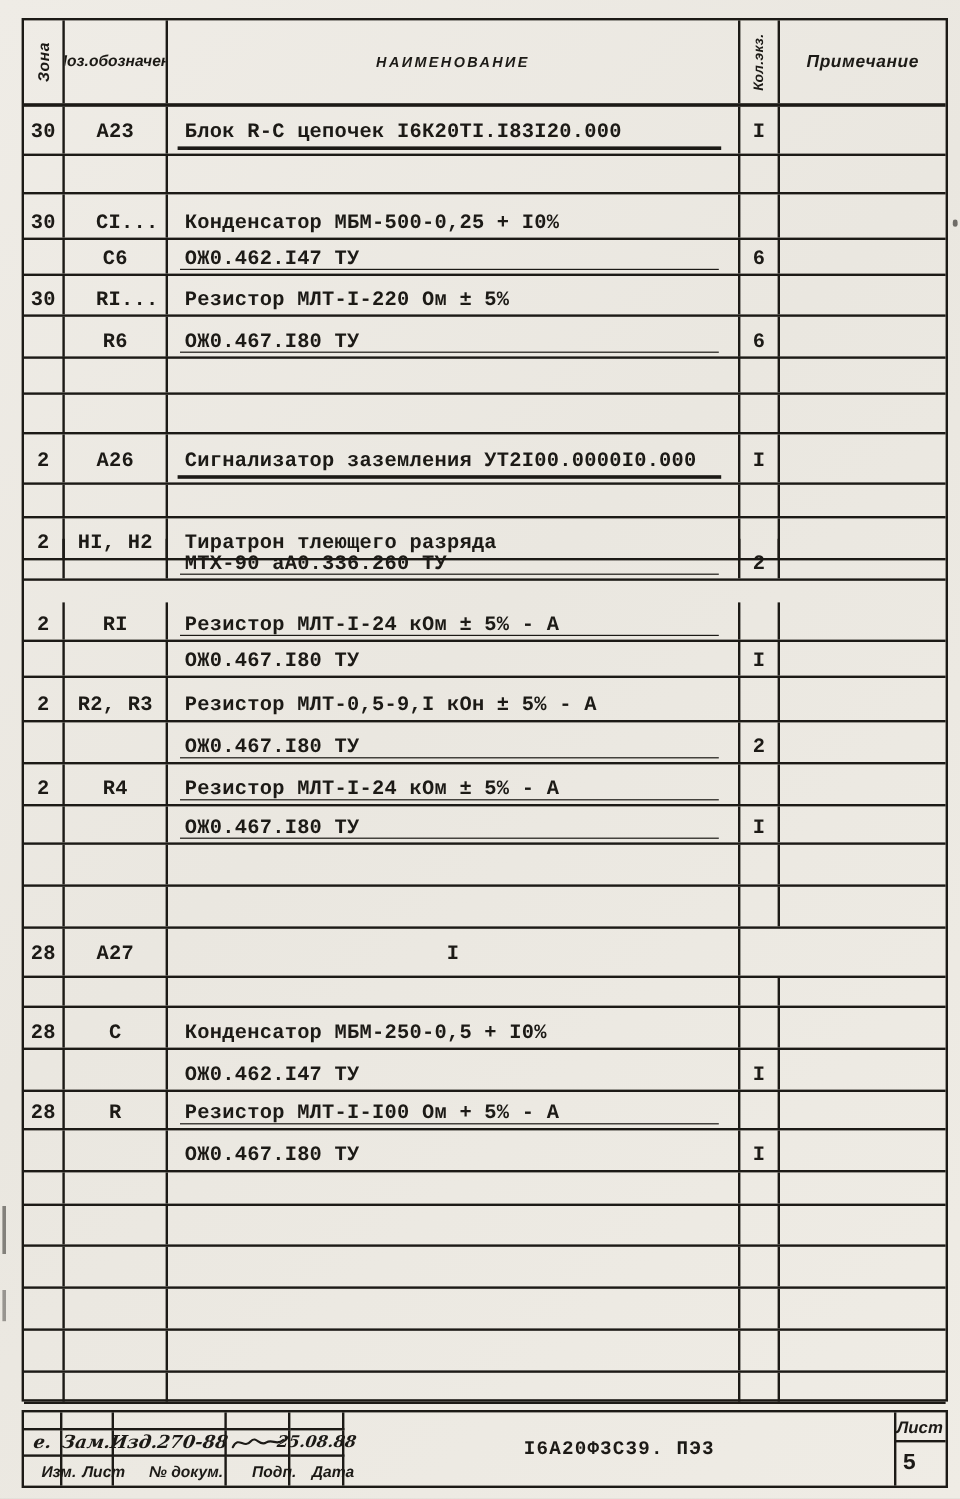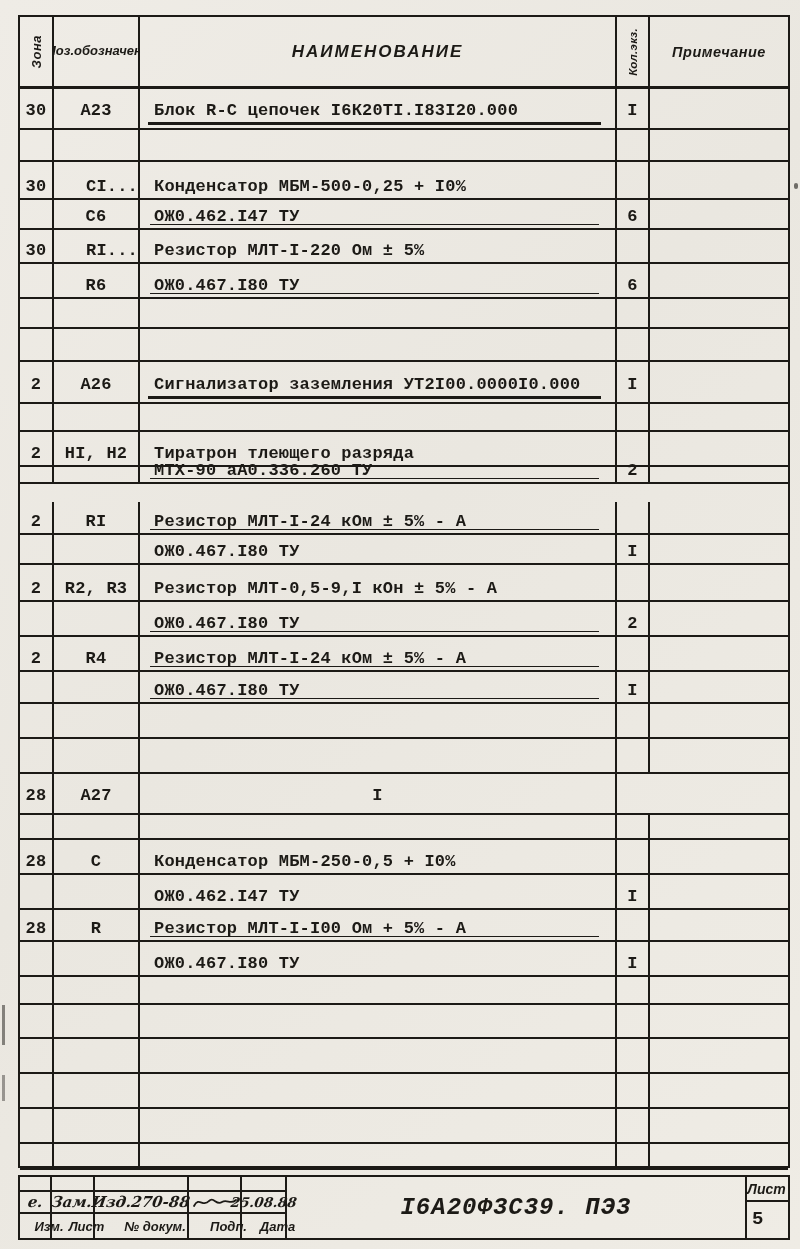--- a/index.html
+++ b/index.html
@@ -25,39 +25,39 @@
   }
   .hcell{
     position:relative;display:flex;align-items:center;justify-content:center;
     border-right:2px solid var(--ink);box-sizing:border-box;overflow:hidden;
   }
   .hcell:last-child{border-right:none;}
   .gost{font-family:"Liberation Sans",sans-serif;font-style:italic;font-weight:700;}
   .v-text{writing-mode:vertical-rl;transform:rotate(180deg);white-space:nowrap;}
   .h-zona{font-size:13px;letter-spacing:.5px;}
   .h-pos{flex-direction:row;line-height:1.25;font-size:13px;}
-  .h-name{font-size:17px;letter-spacing:2px;}
+  .h-name{font-size:12px;letter-spacing:2px;}
   .h-qty{font-size:11.5px;letter-spacing:.3px;}
   .h-note{font-size:14.5px;letter-spacing:.5px;}
 
   .rows{position:absolute;left:0;top:72px;width:100%;height:1081px;}
   .trow{
     position:absolute;left:0;width:100%;box-sizing:border-box;
     border-bottom:2px solid var(--ink);
     display:grid;grid-template-columns:34px 86px 477px 33px auto;
   }
   .cell{
     position:relative;display:flex;align-items:flex-end;
     border-right:2px solid var(--ink);box-sizing:border-box;
     padding-bottom:3px;overflow:visible;
   }
   .c-note{border-right:none;}
   .c-zona,.c-pos,.c-qty{justify-content:center;}
   .c-name{padding-left:14px;}
-  .pos-left{justify-content:flex-end;padding-left:20px;}
+  .pos-left{justify-content:center;padding-left:20px;}
   .row-tall .cell{padding-bottom:9px;}
   .txt{
     white-space:nowrap;font-size:17px;font-weight:700;letter-spacing:.2px;line-height:1;
   }
   .ul{position:absolute;background:var(--ink);}
   .ul-thick{left:8px;right:14px;bottom:3px;height:3px;}
   .ul-thin{left:10px;right:16px;bottom:3px;height:1.5px;}
 
   
   .tblock{
@@ -78,21 +78,21 @@
   .tb-label{font-size:13px;white-space:nowrap;}
   .hand{
     font-family:"DejaVu Serif",serif;font-style:italic;font-weight:600;
     font-size:15px;white-space:nowrap;transform:skewX(-8deg);
   }
   .tb-center{
     position:absolute;left:267px;top:0;width:460px;height:100%;
     border-left:0px;border-right:2px solid var(--ink);box-sizing:border-box;
     display:flex;align-items:center;justify-content:center;
   }
-  .tb-center .txt{font-size:24px;letter-spacing:1px;font-style:italic;}
+  .tb-center .txt{font-size:16px;letter-spacing:1px;}
   .tb-right{position:absolute;right:0;top:0;width:43px;height:100%;}
   .tb-sheet-label{
     height:25px;border-bottom:2px solid var(--ink);box-sizing:border-box;
     display:flex;align-items:center;justify-content:center;font-size:14px;
   }
   .tb-sheet-num{
     display:flex;align-items:center;padding-left:7px;height:33px;
     font-size:19px;font-weight:700;
   }
   

